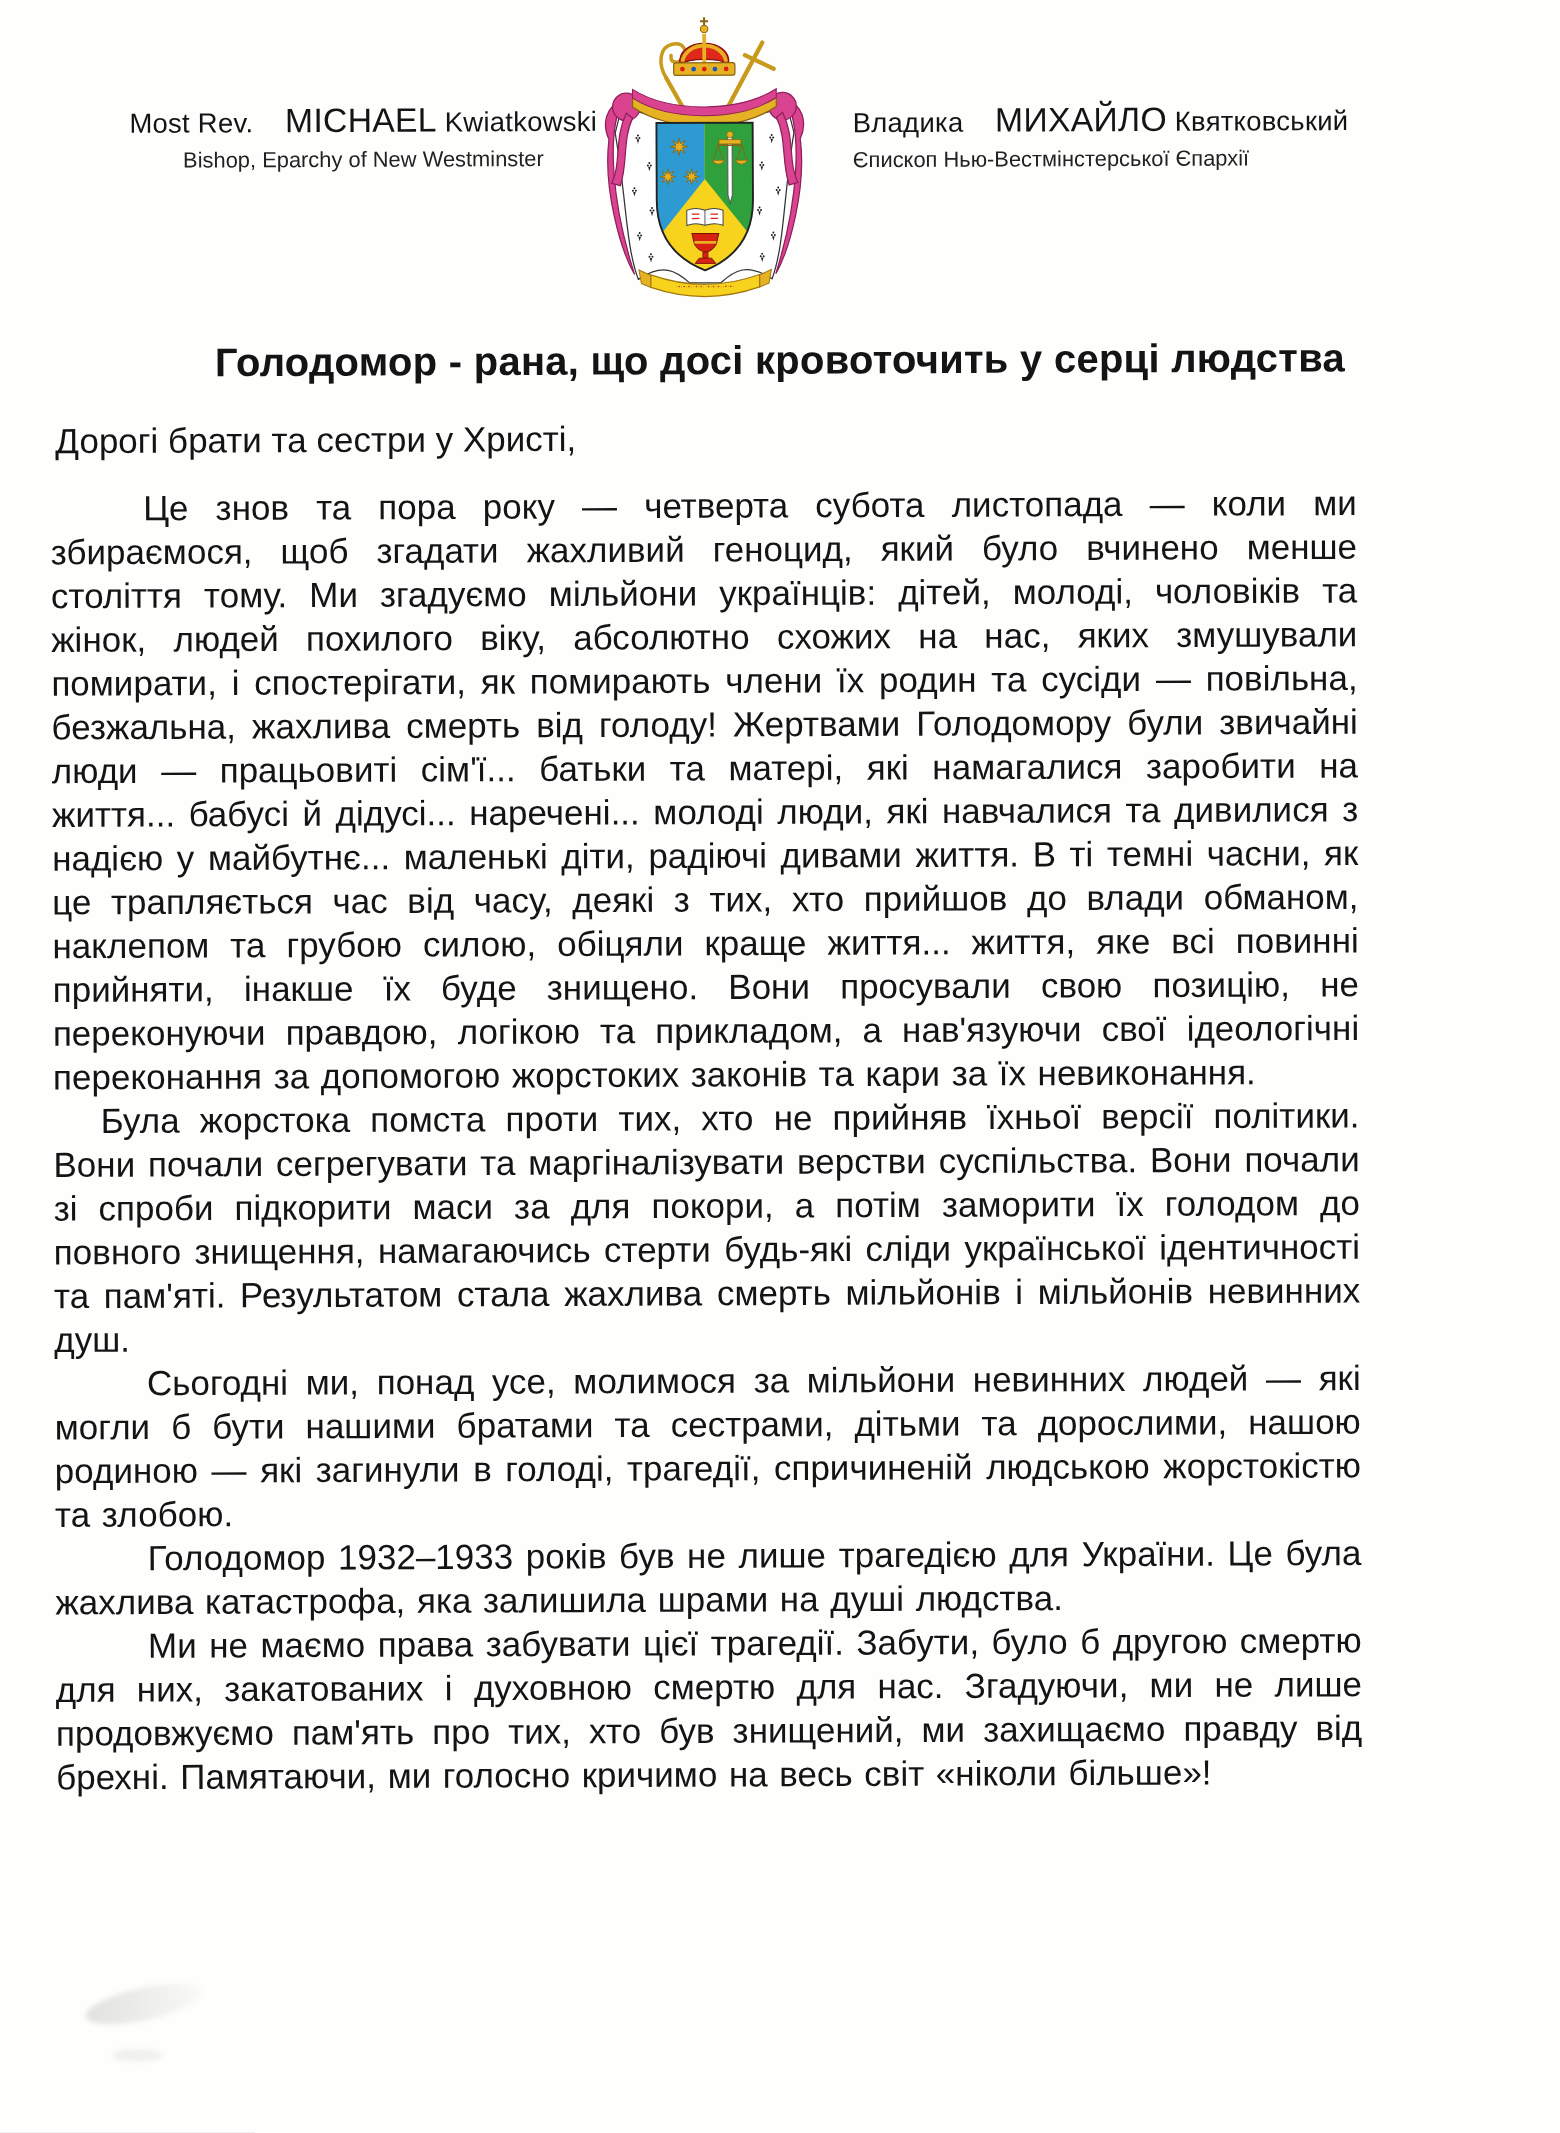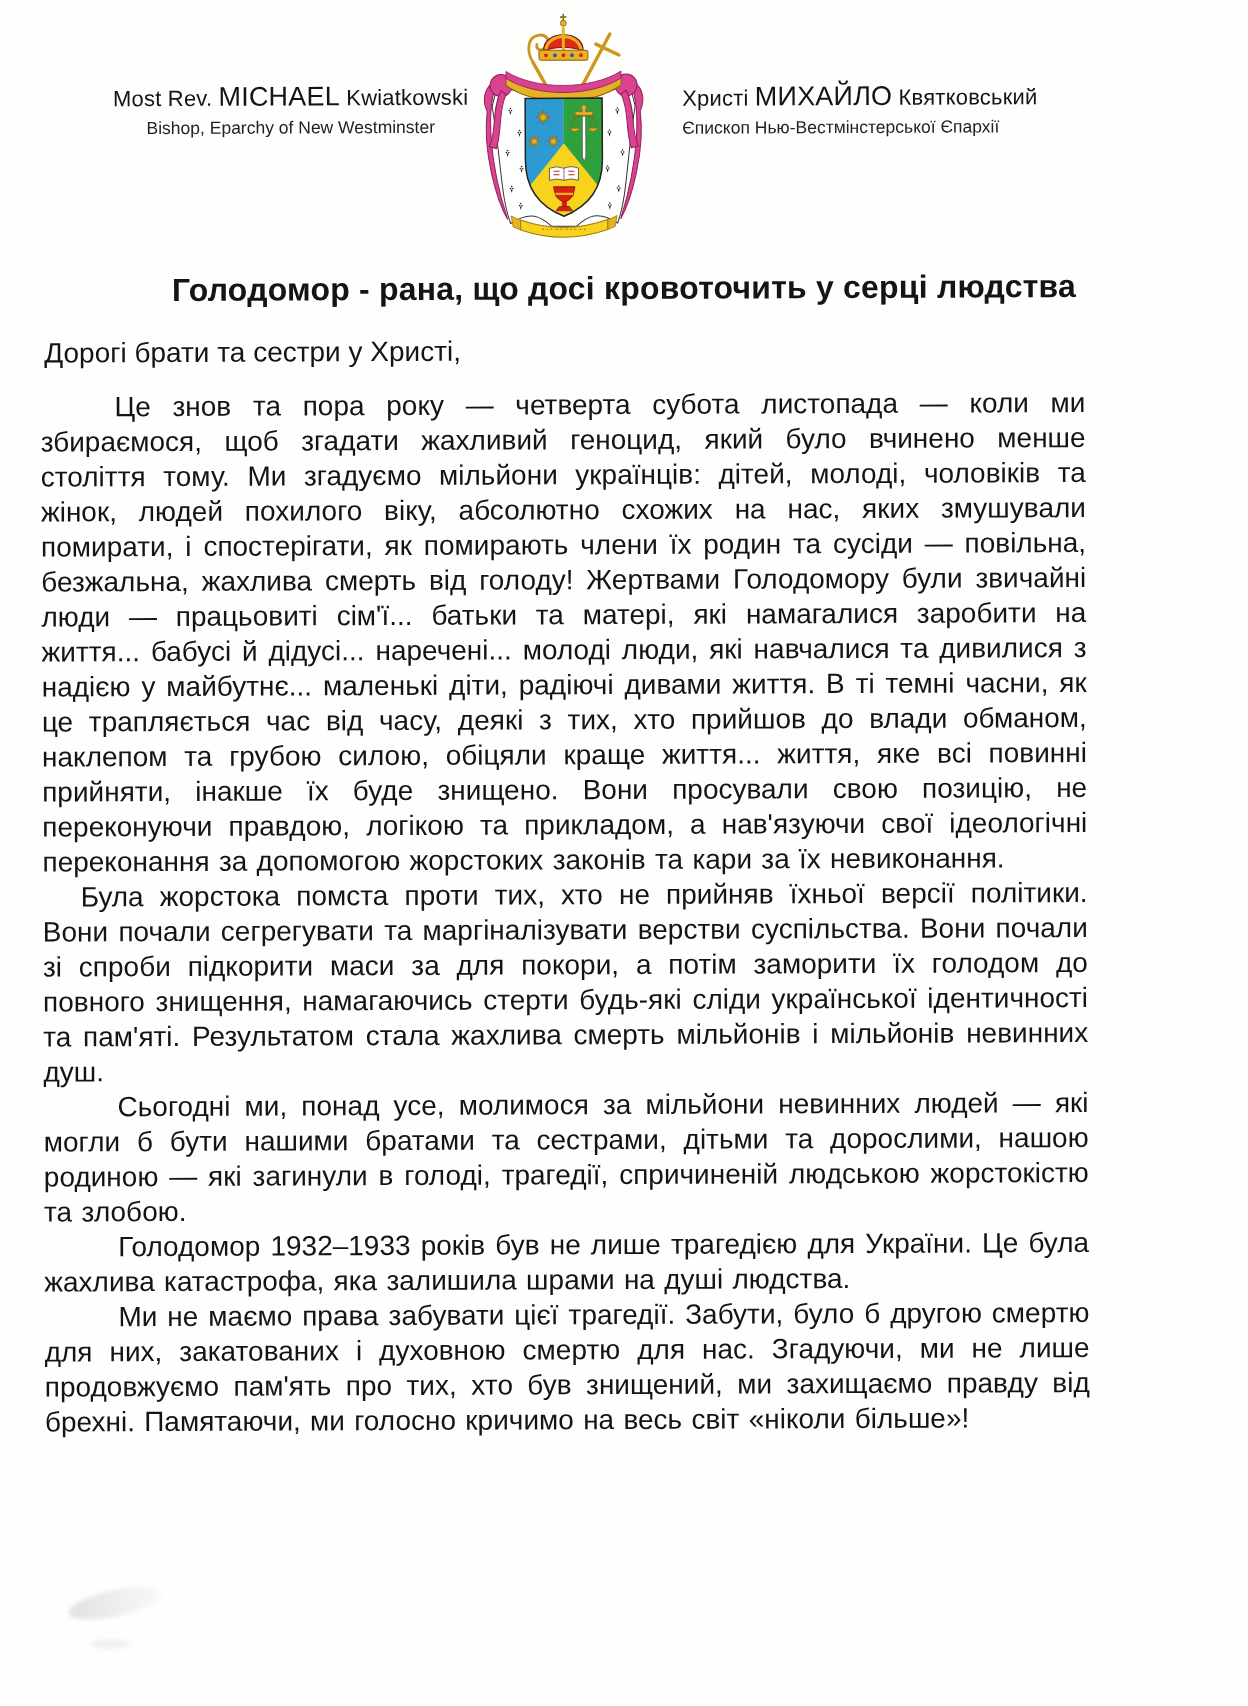--- a/index.html
+++ b/index.html
@@ -10,21 +10,21 @@
     font-family:"Liberation Sans","DejaVu Sans",sans-serif;
     color:#141414;
   }
   .sheet { position:absolute; inset:0; transform:rotate(-0.25deg); transform-origin:624px 300px; }
 
   
   .letterhead { position:relative; height:252px; }
   .lh-left  { position:absolute; left:104px; top:82px; width:375px; text-align:center; line-height:27px; }
   .lh-right { position:absolute; left:683px; top:84px; width:430px; text-align:left;  line-height:27px; }
   .lh-name  { font-size:22px; letter-spacing:0.2px; white-space:nowrap; }
-  .lh-name .big { font-size:27px; }
+  .lh-name .big { font-size:27px;margin-left:19px; }
   .lh-sub   { font-size:17.5px; margin-top:3px; color:#222; }
   .lh-crest { position:absolute; left:477px; top:10px; width:176px; height:232px; }
 
   
   h1.title {
     margin:16px 40px 0 40px; text-align:center;
     font-size:32px; font-weight:bold; letter-spacing:0.2px; line-height:40px;
   }
   .bodytext { margin:0 163px 0 40px; font-size:28px; line-height:35px; text-align:justify; }
   .salutation { margin:25px 0 19px 4px; text-align:left; }
@@ -159,21 +159,21 @@
           <g>
             <path d="M44,210 L34.5,205.5 L36.5,216.5 L44,219.5 Z" fill="#e6b122" stroke="#a07a10" stroke-width="0.8"></path>
             <path d="M131,210 L140.5,205.5 L138.5,216.5 L131,219.5 Z" fill="#e6b122" stroke="#a07a10" stroke-width="0.8"></path>
             <path d="M44,209.5 Q87.5,225 131,209.5 L131,219.5 Q87.5,234.5 44,219.5 Z" fill="#f7d31d" stroke="#a07a10" stroke-width="1"></path>
             <text x="87.5" y="220.5" font-size="4.6" fill="#c03a10" text-anchor="middle" letter-spacing="0.4">·•·•·•··•·•··•·•·•··•·•·</text>
           </g>
         </svg>
       </div>
 
       <div class="lh-right">
-        <div class="lh-name"><span>Христі </span><span class="big">МИХАЙЛО</span><span> Квятковський</span></div>
+        <div class="lh-name"><span>Владика </span><span class="big">МИХАЙЛО</span><span> Квятковський</span></div>
         <div class="lh-sub">Єпископ Нью-Вестмінстерської Єпархії</div>
       </div>
     </header>
 
     <h1 class="title">Голодомор - рана, що досі кровоточить у серці людства</h1>
 
     <div class="bodytext">
       <p class="salutation">Дорогі брати та сестри у Христі,</p>
       <p class="para">Це знов та пора року — четверта субота листопада — коли ми збираємося, щоб згадати жахливий геноцид, який було вчинено менше століття тому. Ми згадуємо мільйони українців: дітей, молоді, чоловіків та жінок, людей похилого віку, абсолютно схожих на нас, яких змушували помирати, і спостерігати, як помирають члени їх родин та сусіди — повільна, безжальна, жахлива смерть від голоду! Жертвами Голодомору були звичайні люди — працьовиті сім'ї... батьки та матері, які намагалися заробити на життя... бабусі й дідусі... наречені... молоді люди, які навчалися та дивилися з надією у майбутнє... маленькі діти, радіючі дивами життя. В ті темні часни, як це трапляється час від часу, деякі з тих, хто прийшов до влади обманом, наклепом та грубою силою, обіцяли краще життя... життя, яке всі повинні прийняти, інакше їх буде знищено. Вони просували свою позицію, не переконуючи правдою, логікою та прикладом, а нав'язуючи свої ідеологічні переконання за допомогою жорстоких законів та кари за їх невиконання.</p>
       <p class="para small-indent">Була жорстока помста проти тих, хто не прийняв їхньої версії політики. Вони почали сегрегувати та маргіналізувати верстви суспільства. Вони почали зі спроби підкорити маси за для покори, а потім заморити їх голодом до повного знищення, намагаючись стерти будь-які сліди української ідентичності та пам'яті. Результатом стала жахлива смерть мільйонів і мільйонів невинних душ.</p>

